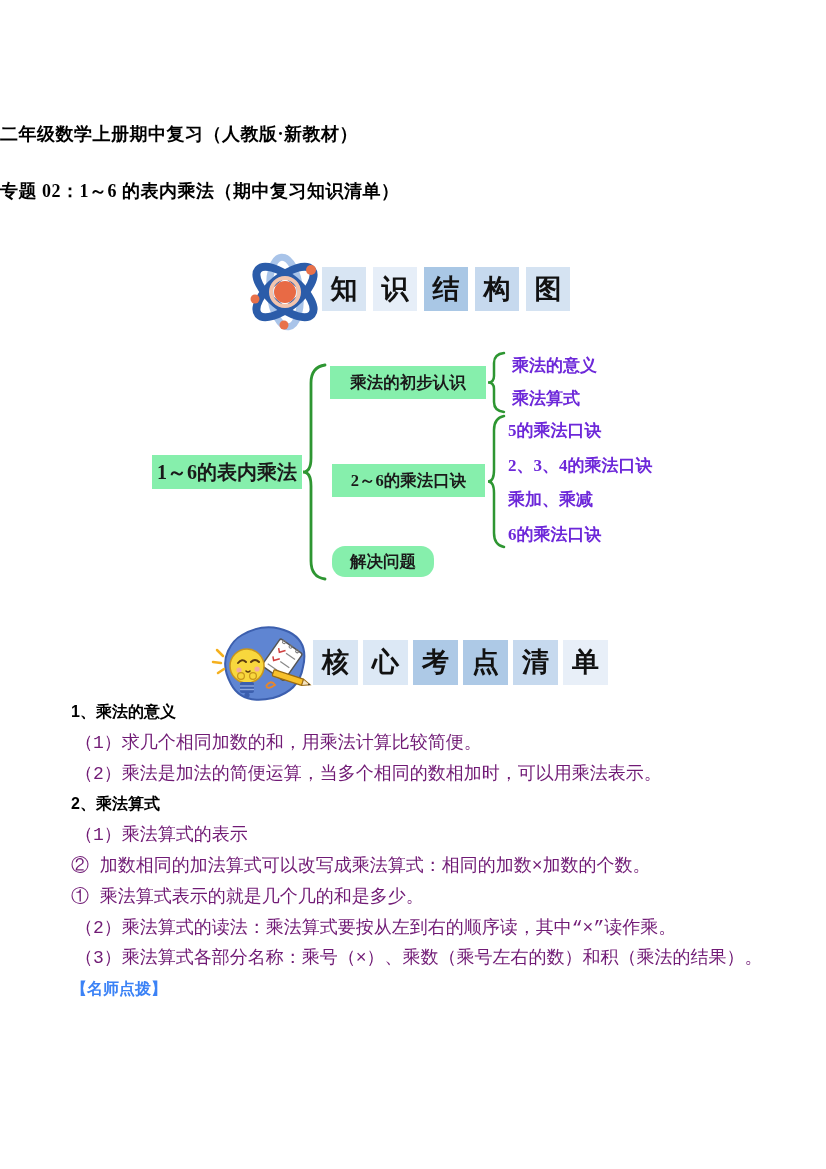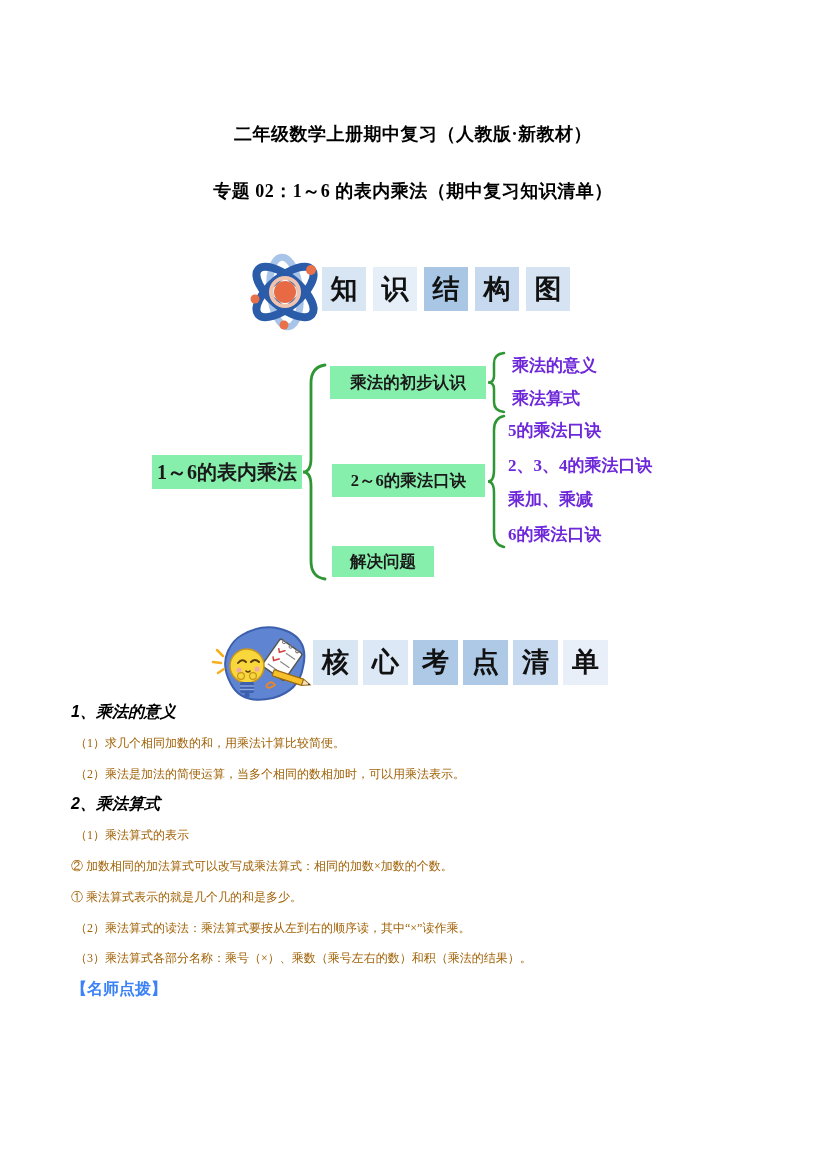--- a/index.html
+++ b/index.html
@@ -8,21 +8,21 @@
     width:826px;height:1169px;
     background:#ffffff;
     margin:0 auto;
     overflow:hidden;
     font-family:"Liberation Serif","DejaVu Serif",serif;
     color:#1a1a1a;
   }
   .abs{position:absolute;}
   
   .title{
-    left:0;width:826px;text-align:center;
+    left:0;width:826px;
     font-family:"Liberation Serif","DejaVu Serif",serif;
     font-weight:700;font-size:18px;color:#000;
     letter-spacing:0.5px;white-space:nowrap;
   }
   .title1{top:122px;}
   .title2{top:179px;}
   
   .tile{
     display:inline-block;vertical-align:top;
     width:44px;height:44px;line-height:44px;
@@ -45,32 +45,31 @@
     font-weight:600;font-size:17px;color:#6d28d9;
     white-space:nowrap;
   }
   .brace-svg{display:block;}
   
   .content{
     left:71px;top:697px;width:730px;
   }
   .cline{
     height:30.8px;line-height:30.8px;
-    font-size:12px;white-space:nowrap;
-    font-family:Liberation Serif, serif;
-    color:#a16207;
+    font-size:18px;white-space:nowrap;
+    font-family:Liberation Mono, monospace;
+    color:#701a75;
   }
   .cline.red{
     color:#e42d21;font-weight:700;font-size:16px;
     font-family:"Liberation Sans","DejaVu Sans",sans-serif;
   }
   .cline.bold{
     color:#000;font-weight:700;font-size:16px;
     font-family:"Liberation Sans","DejaVu Sans",sans-serif;
-    font-style:italic;
   }
   .cline.blue{
     color:#3b82f6;font-weight:700;font-size:16px;
     font-family:"Liberation Sans","DejaVu Sans",sans-serif;
   }
   .cline.indent{padding-left:4px;}
 </style>
 </head>
 <body>
 
@@ -112,21 +111,21 @@
 
     <div class="abs node" style="left:332px;top:464px;width:153px;height:33px;line-height:33px;font-size:16.5px;">2～6的乘法口诀</div>
     <svg class="abs brace-svg" style="left:487px;top:414px;" width="20" height="135" viewBox="0 0 20 135">
       <path d="M17 2 Q7 4 7 16 L7 56 Q7 67.5 1 67.5 Q7 67.5 7 79 L7 119 Q7 131 17 133" fill="none" stroke="#2e9632" stroke-width="2.5" stroke-linecap="round"></path>
     </svg>
     <div class="abs leaf" style="left:508px;top:419px;">5的乘法口诀</div>
     <div class="abs leaf" style="left:508px;top:454px;">2、3、4的乘法口诀</div>
     <div class="abs leaf" style="left:508px;top:488px;">乘加、乘减</div>
     <div class="abs leaf" style="left:508px;top:523px;">6的乘法口诀</div>
 
-    <div class="abs node" style="left:332px;top:546px;width:102px;height:31px;line-height:31px;font-size:16.5px;">解决问题</div>
+    <div class="abs node" style="left:332px;top:546px;width:102px;height:31px;line-height:31px;font-size:16.5px;border-radius:13px;">解决问题</div>
   </div>
 
   <div class="abs" style="left:210px;top:623px;">
     <svg width="106" height="84" viewBox="0 0 106 84">
 
       <path d="M32 12 Q56 -2 79 9 Q99 19 93 44 Q89 68 63 75 Q32 82 21 61 Q11 43 18 28 Q23 17 32 12 Z" fill="#5f85d2" stroke="#3c5fae" stroke-width="2"></path>
 
       <g stroke="#f5b01e" stroke-width="2.5" stroke-linecap="round">
         <line x1="7" y1="27" x2="13" y2="33"></line>
         <line x1="3" y1="39" x2="11" y2="40"></line>

